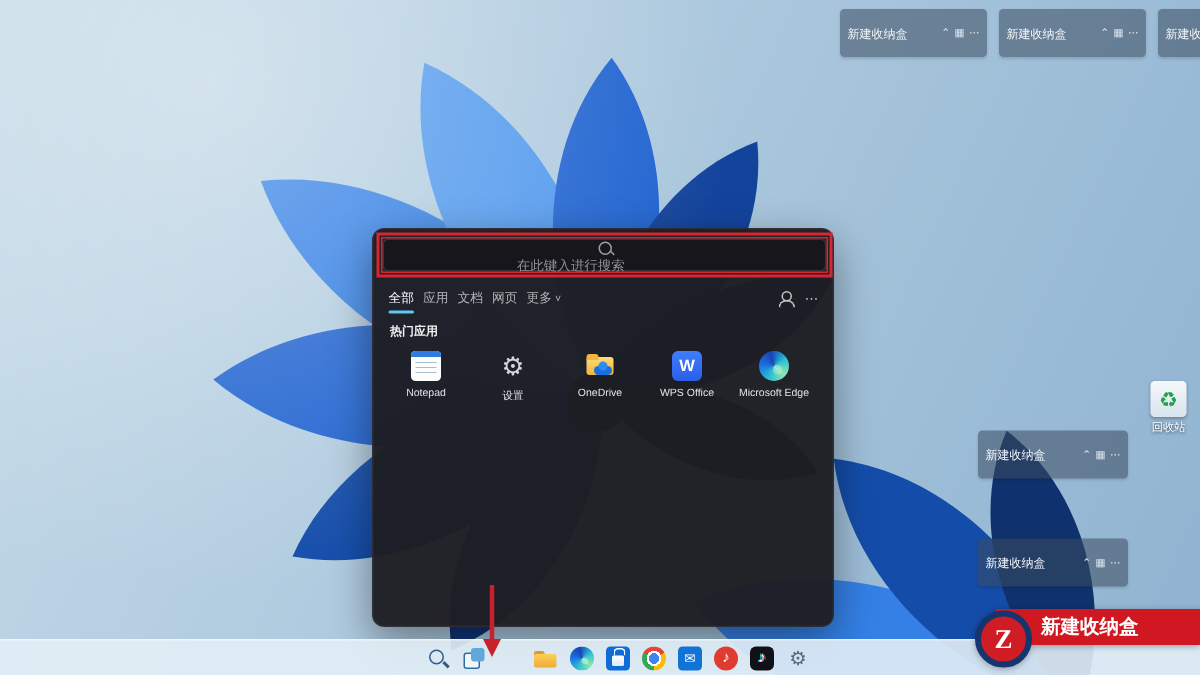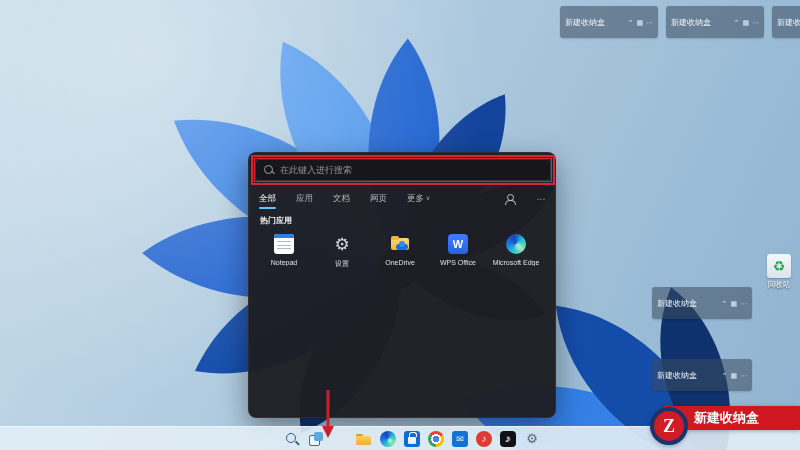--- a/index.html
+++ b/index.html
@@ -28,35 +28,35 @@
                   border-radius:3px; display:flex; align-items:center; justify-content:center;
                   font-size:14px; color:#23a04b; box-shadow:0 1px 2px rgba(0,0,0,.25); }
   .shortcut .lbl { font-size:7.5px; color:#fff; text-shadow:0 1px 2px rgba(0,0,0,.7); margin-top:2px; }
 
   
   .panel { position:absolute; left:248px; top:152px; width:308px; height:266px;
            background:rgba(30,30,35,.97); border-radius:8px;
            box-shadow:0 10px 28px rgba(0,0,0,.4); border:1px solid rgba(255,255,255,.06); }
   .sp-search { position:absolute; left:6px; top:6px; width:296px; height:22px;
                background:#17171b; border:1px solid #34343c; border-radius:4px;
-               display:flex; align-items:center; }
+               display:flex; align-items:center;flex-direction:column; }
   .sp-search .mag { position:relative; width:12px; height:12px; margin:0 5px 0 7px; flex:none; }
   .sp-search .mag::before { content:""; position:absolute; left:1px; top:1px; width:7px; height:7px;
                border:1.4px solid #9aa0a6; border-radius:50%; }
   .sp-search .mag::after { content:""; position:absolute; left:8px; top:8px; width:4px; height:1.4px;
                background:#9aa0a6; transform:rotate(45deg); }
   .sp-input { flex:1; background:transparent; border:none; outline:none; color:#d6d6d6;
               font-size:9px; font-family:"Liberation Sans",sans-serif; }
   .sp-input::placeholder { color:#8f9296; }
   .annotate { position:absolute; left:2px; top:2px; width:304px; height:30px;
               border:2px solid #d8252f; pointer-events:none; z-index:5; }
   .annotate::after { content:""; position:absolute; inset:1px; border:1px solid #d8252f; }
 
   .sp-tabs { position:absolute; left:10px; top:38px; right:8px; height:16px;
-             display:flex; align-items:center; gap:20px; }
+             display:flex; align-items:center; gap:6px; }
   .tab { font-size:8.5px; color:#b4b4b8; cursor:pointer; position:relative; white-space:nowrap; }
   .tab.active { color:#fff; }
   .tab.active::after { content:""; position:absolute; left:0; right:0; bottom:-4px; height:2px;
              background:#62c6f2; border-radius:1px; }
   .tab .chev { font-size:7px; color:#b4b4b8; margin-left:2px; }
   .sp-tabs .spacer { flex:1; }
   .hdr-ic { width:12px; height:12px; position:relative; cursor:pointer; flex:none; }
   .person::before { content:""; position:absolute; left:3.5px; top:1px; width:5px; height:5px;
              border-radius:50%; border:1px solid #c4c4c8; }
   .person::after { content:""; position:absolute; left:1.5px; top:7px; width:9px; height:4px;

